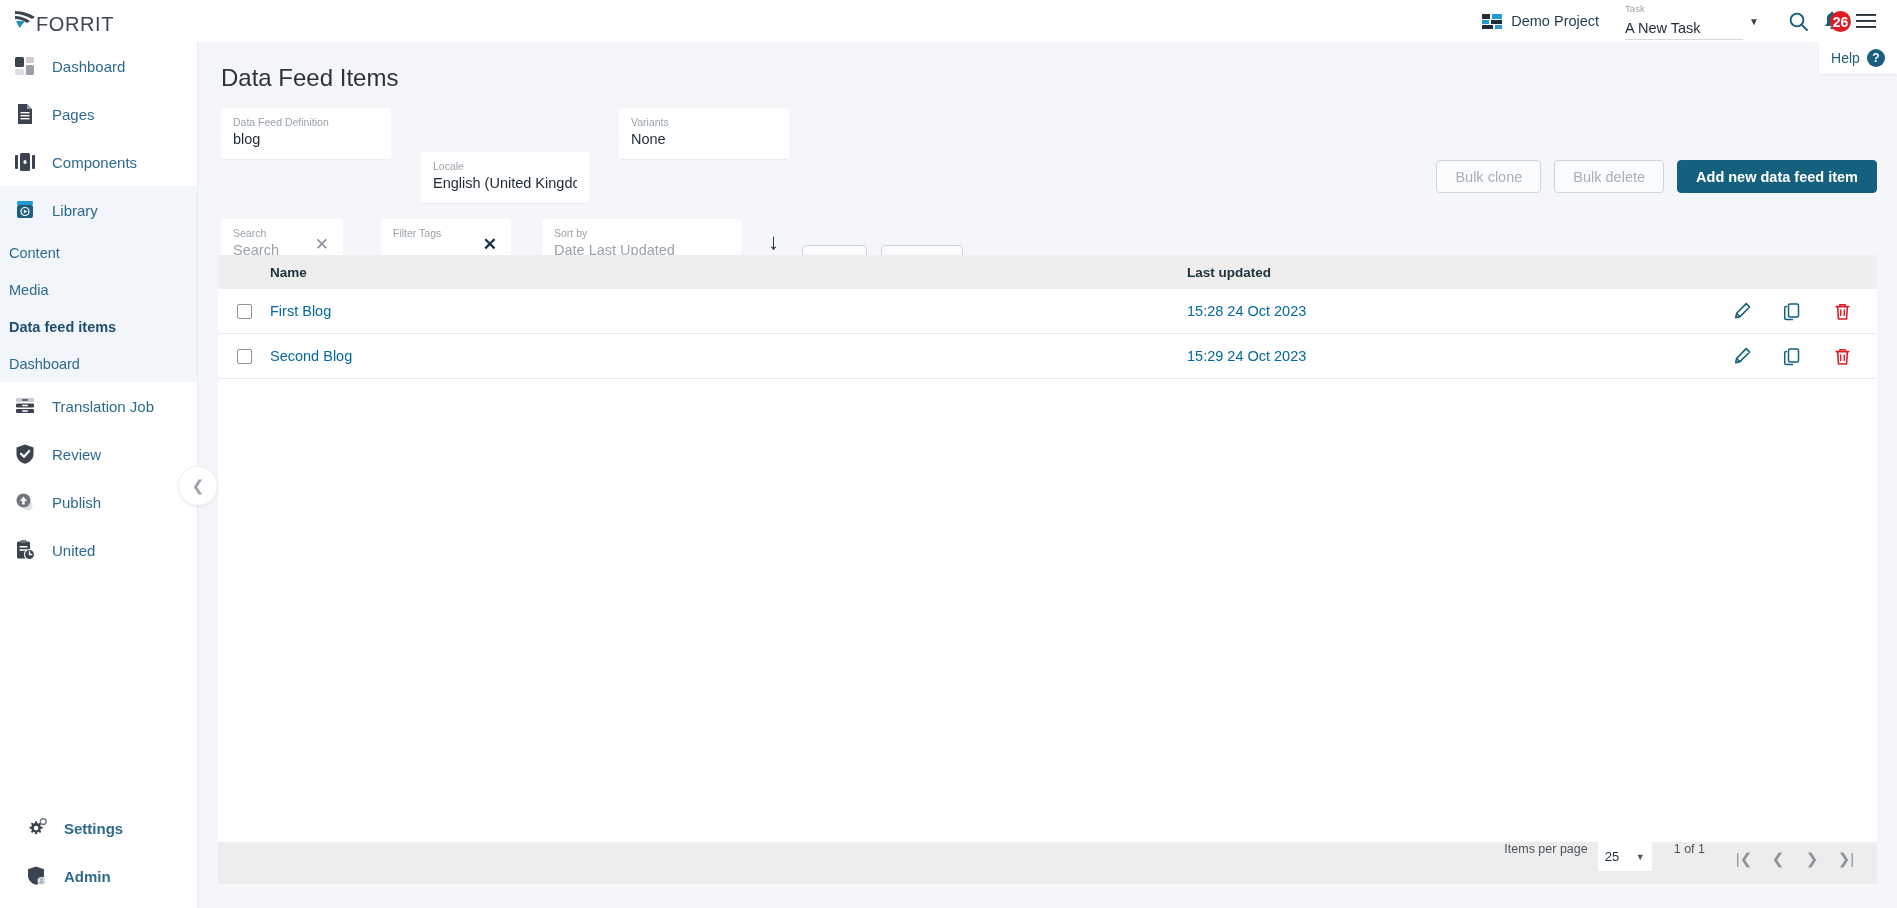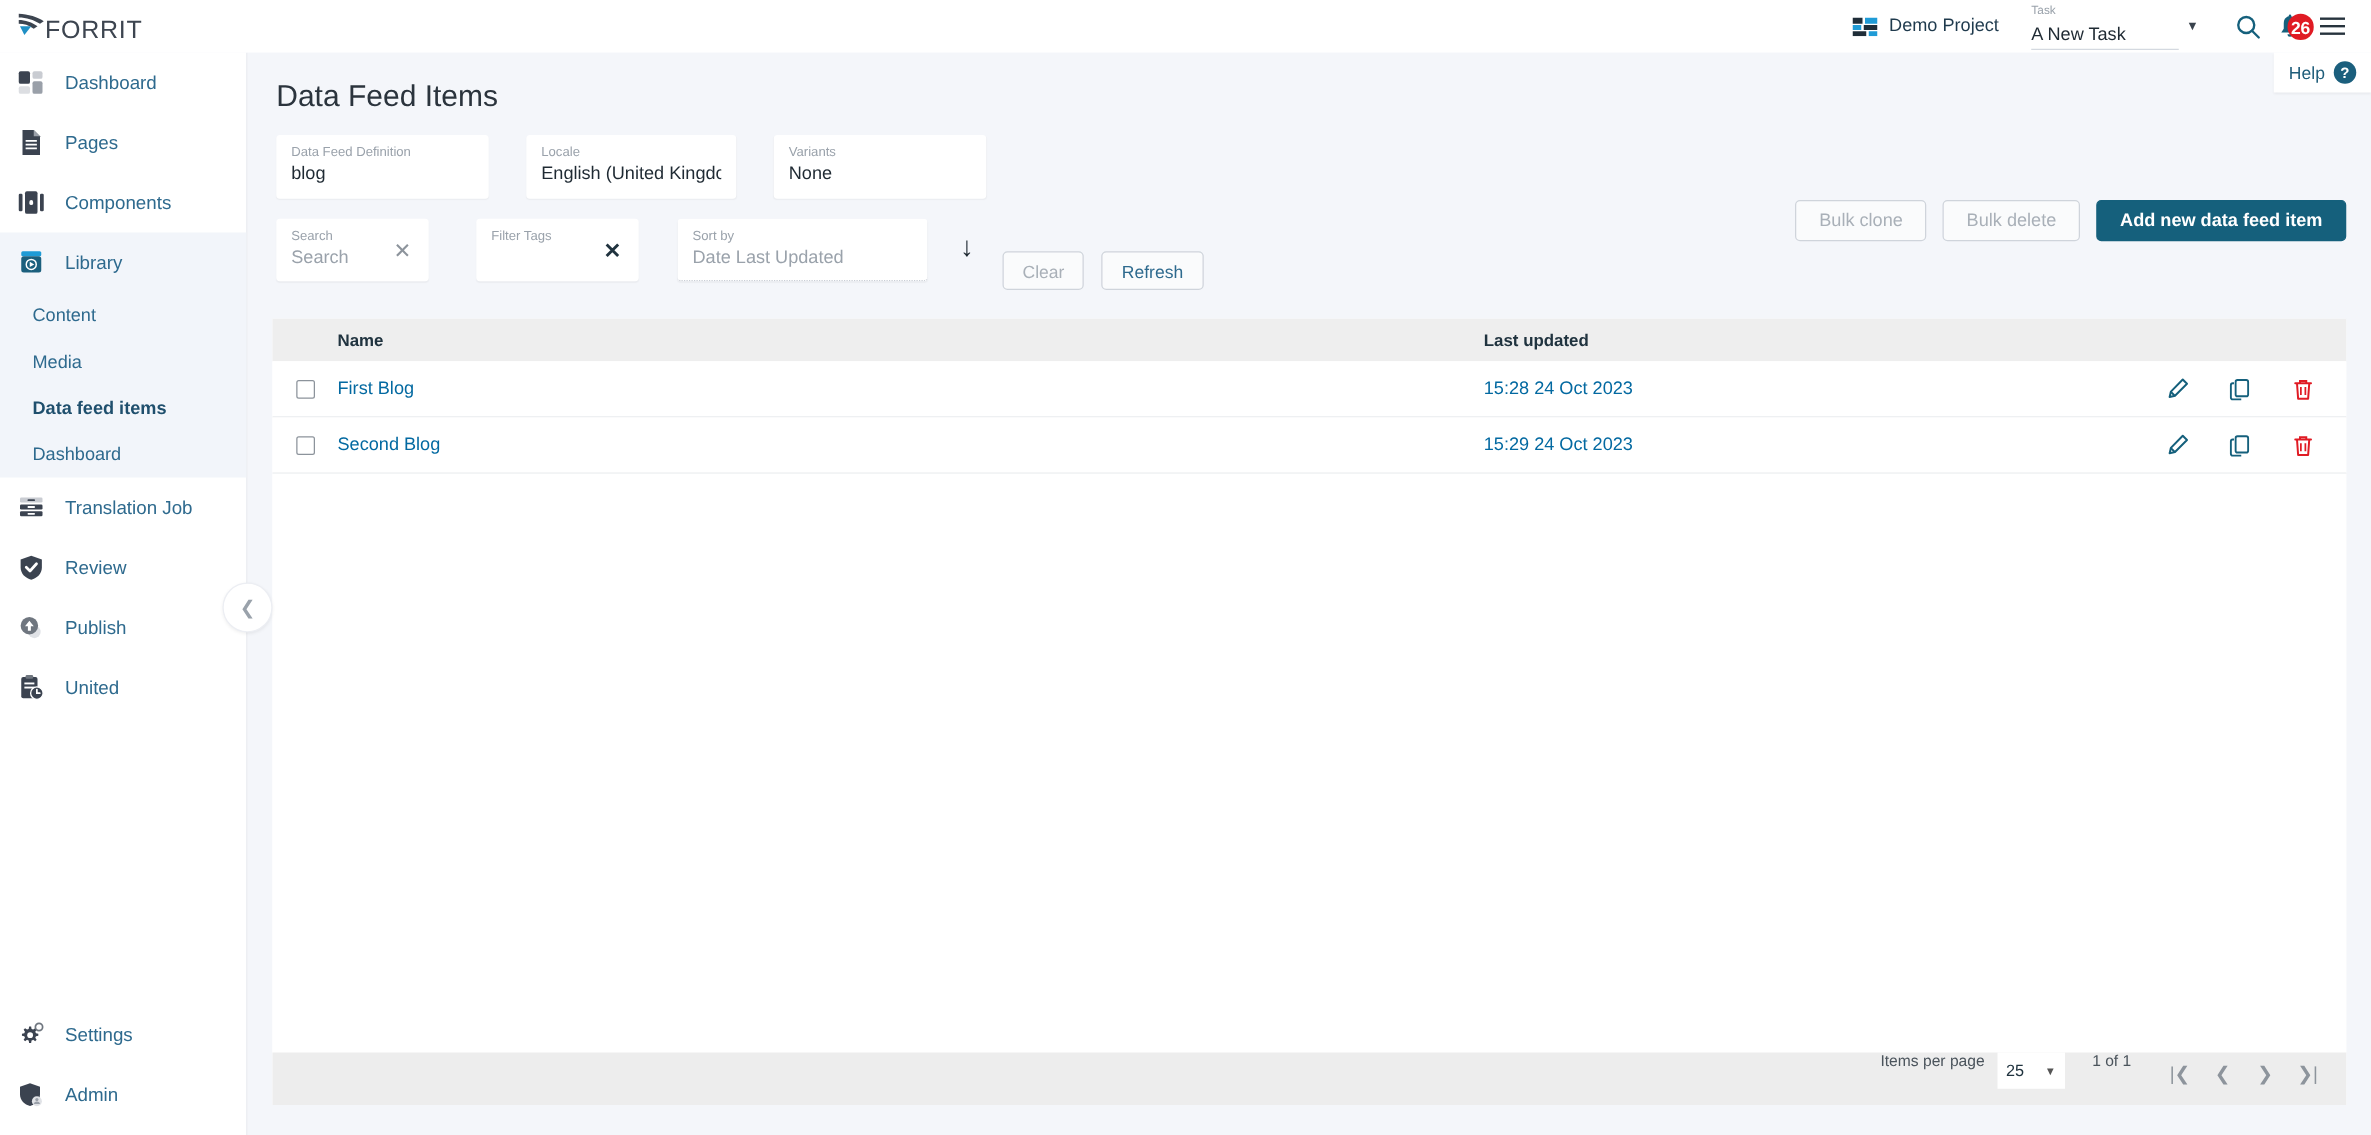--- a/index.html
+++ b/index.html
@@ -74,25 +74,25 @@
     z-index: 20;
   }
   .nav-item {
     display: flex; align-items: center; height: 48px; padding-left: 14px; cursor: pointer;
     gap: 16px;
   }
   .nav-icon { width: 22px; height: 22px; position: relative; flex: 0 0 auto; }
   .nav-label { font-size: 15px; color: #2e6a8e; }
   .nav-group { background: #f2f5fa; }
   .subnav-item {
-    height: 37px; display: flex; align-items: center; padding-left: 26px; cursor: pointer;
+    height: 37px; display: flex; align-items: center; padding-left: 9px; cursor: pointer;
   }
   .subnav-item span { font-size: 14.5px; color: #2e6a8e; }
   .subnav-item.active span { font-weight: 700; color: #1f4f6d; }
-  .sidebar-bottom { position: absolute; bottom: 8px; left: 0; width: 100%; }
+  .sidebar-bottom { position: absolute; bottom: 8px; left: 12px; width: 100%; font-weight: bold; }
 
   .collapse-btn {
     position: absolute; left: 178px; top: 466px;
     width: 40px; height: 40px; border-radius: 50%;
     background: #ffffff; border: 1px solid #eceef3;
     display: flex; align-items: center; justify-content: center;
     cursor: pointer; z-index: 40; box-shadow: 0 1px 3px rgba(0,0,0,0.07);
     color: #9aa2ab; font-size: 15px;
   }
 
@@ -112,21 +112,21 @@
     background: #fff; border-radius: 3px; height: 51px;
     padding: 7px 12px 0 12px; position: relative;
     box-shadow: 0 1px 1px rgba(0,0,0,0.04);
     display: flex; flex-direction: column;
   }
   .field-label { font-size: 10.5px; color: #9aa2ab; line-height: 14px; }
   .field-value { font-size: 14.5px; color: #1f2a33; line-height: 20px; white-space: nowrap; overflow: hidden; }
   .field-value.placeholder { color: #9aa2ab; }
 
   .fc-dfd { width: 170px; }
-  .fc-locale { width: 168px; margin-left: 30px; }
+  .fc-locale { width: 168px; margin-left: 30px; margin-top: 44px; }
   .fc-variants { width: 170px; margin-left: 30px; }
 
   .search-row { display: flex; align-items: flex-start; padding: 16px 0 0 23px; }
   .fc-search { width: 122px; height: 50px; }
   .fc-tags { width: 130px; height: 50px; margin-left: 38px; gap: 44px; }
   .fc-sort { width: 200px; height: 50px; margin-left: 31px; border-bottom: 1px dotted #c8cdd5; }
   .clear-x {
     position: absolute; right: 14px; top: 17px; font-size: 17px; cursor: pointer; line-height: 1;
   }
   .clear-x.dim { color: #8d949c; }

